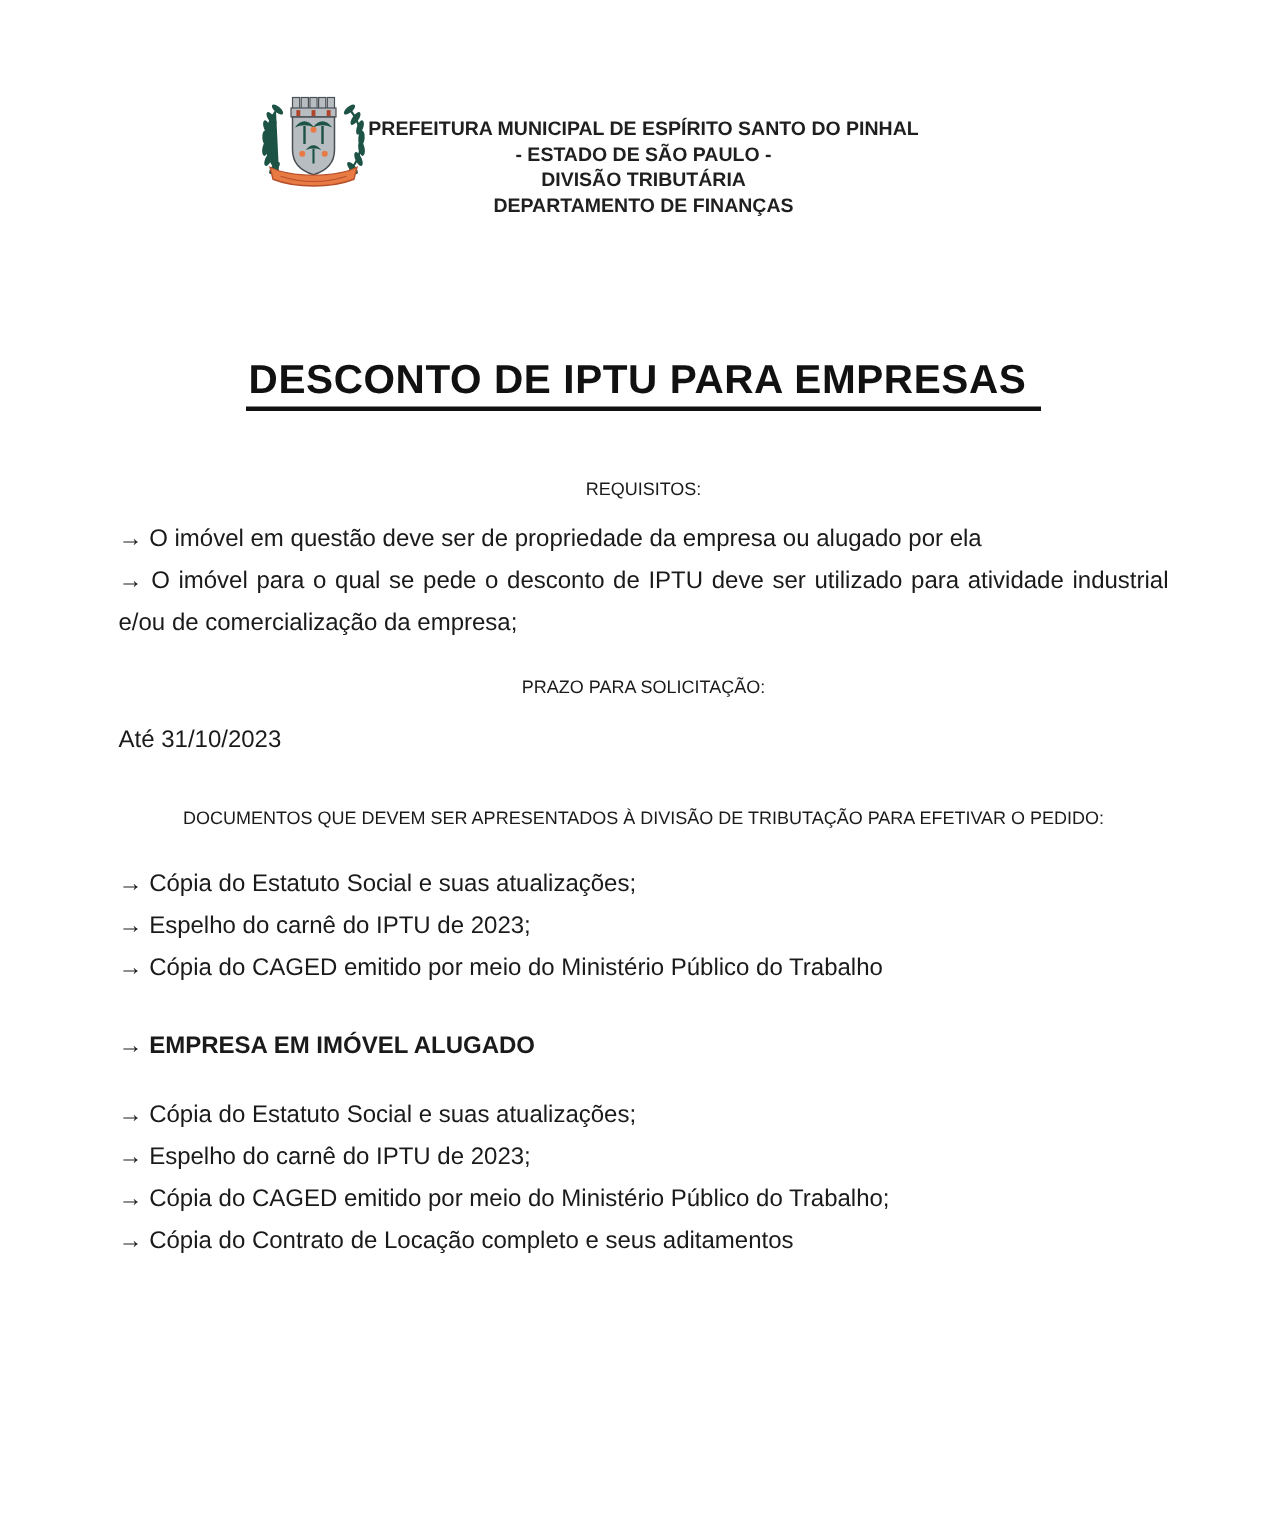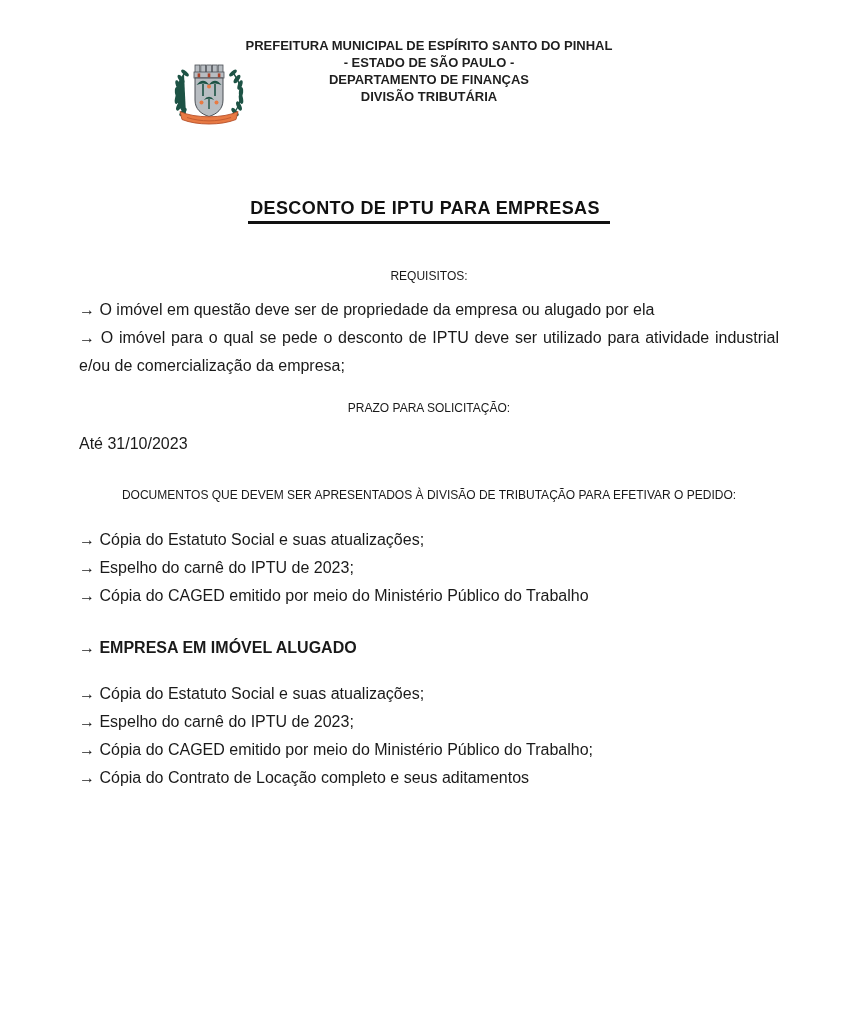--- a/index.html
+++ b/index.html
@@ -8,30 +8,30 @@
     width:857px; height:1024px;
     margin:0 auto;
     background:#ffffff;
     font-family:"Liberation Sans", sans-serif;
     color:#1a1a1a;
     overflow:hidden;
   }
   .content { padding:0 78px 0 79px; }
 
   
-  .doc-header { position:relative; padding-top:34px; min-height:128px; }
+  .doc-header { position:relative; padding-top:74px; min-height:128px; }
   .logo { position:absolute; left:90px; top:62px; width:80px; height:64px; }
   .org-block { text-align:center; padding-top:3px; }
   .org-line { font-size:13px; line-height:17px; font-weight:bold; color:#1f1f1f; }
 
   
   .title-wrap { text-align:center; margin-top:36px; }
   .doc-title {
     display:inline-block;
-    font-size:18px; font-weight:bold; letter-spacing:0.4px;
+    font-size:27px; font-weight:bold; letter-spacing:0.4px;
     color:#111;
     border-bottom:3px solid #111;
     padding:0 10px 2px 2px;
   }
 
   
   .center-heading { text-align:center; font-weight:normal; font-size:12px; line-height:20px; }
   .h-requisitos { margin-top:42px; }
   .h-prazo { margin-top:18px; }
   .deadline { font-size:16px; line-height:20px; margin-top:16px; }
@@ -111,22 +111,22 @@
 
           <g>
             <path d="M11,49.5 C25,56.5 55,56.5 69,49.5 L67,57.5 C52,63.5 28,63.5 13,57.5 Z" fill="#e87a44" stroke="#b5502a" stroke-width="0.9"></path>
             <path d="M18,55.5 C32,60 48,60 62,55.5" fill="none" stroke="#b5502a" stroke-width="0.7"></path>
           </g>
         </svg>
       </span>
       <div class="org-block">
         <div class="org-line">PREFEITURA MUNICIPAL DE ESPÍRITO SANTO DO PINHAL</div>
         <div class="org-line">- ESTADO DE SÃO PAULO -</div>
+        <div class="org-line">DIVISÃO TRIBUTÁRIA</div>
         <div class="org-line">DEPARTAMENTO DE FINANÇAS</div>
-        <div class="org-line">DIVISÃO TRIBUTÁRIA</div>
       </div>
     </div>
 
     <div class="title-wrap">
       <span class="doc-title">DESCONTO DE IPTU PARA EMPRESAS</span>
     </div>
 
     <div class="center-heading h-requisitos">REQUISITOS:</div>
 
     <div class="item-list">

